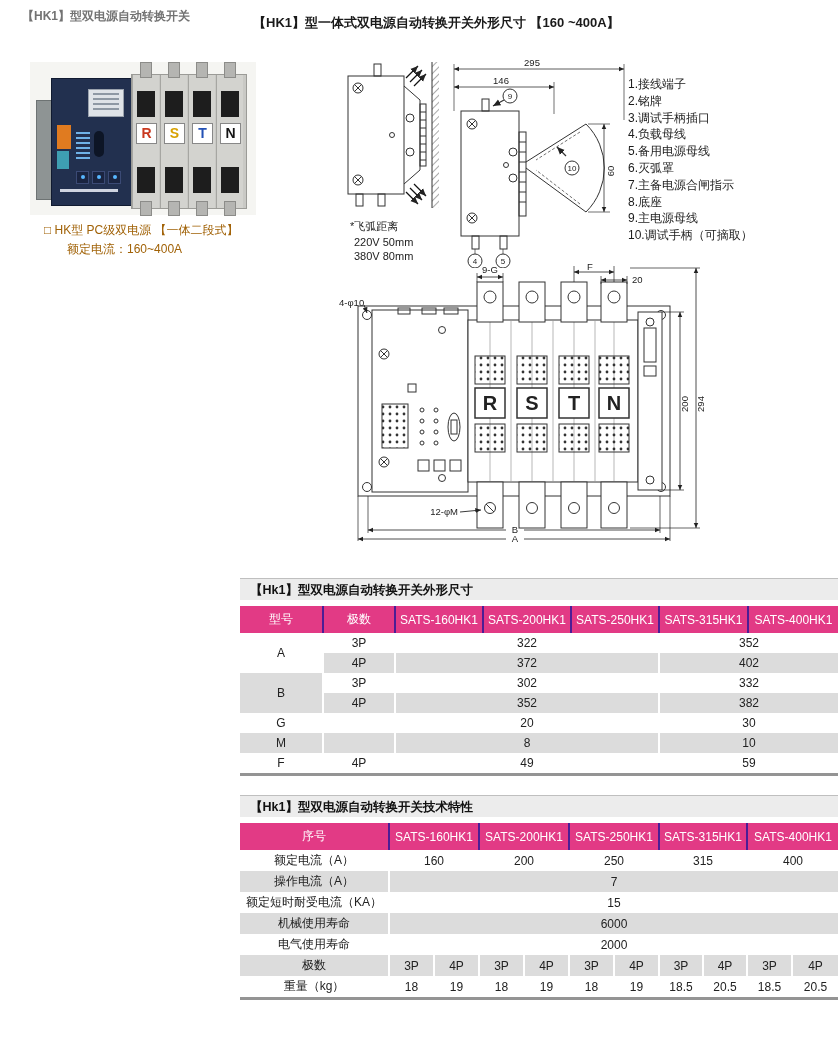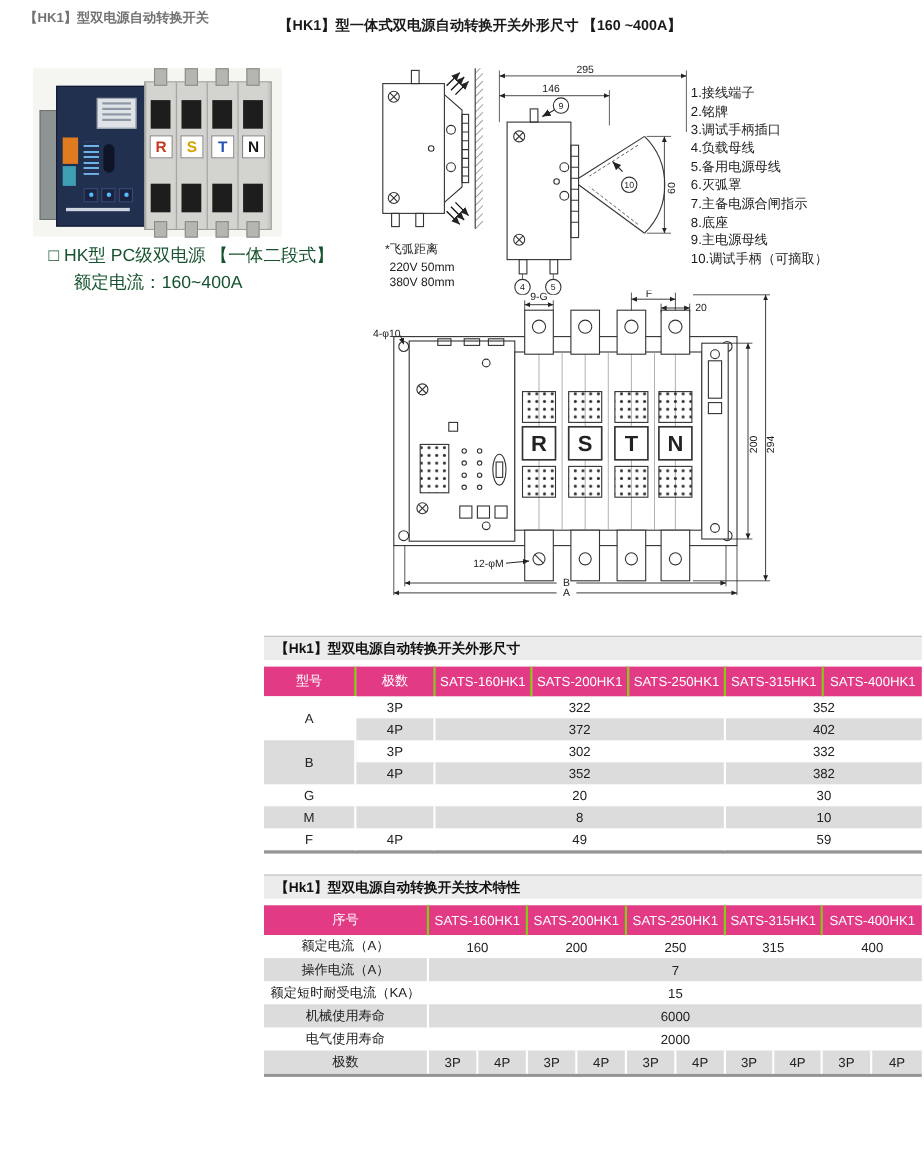--- a/index.html
+++ b/index.html
@@ -27,42 +27,42 @@
   .ph-line{position:absolute;left:8px;top:110px;width:58px;height:3px;background:#cfd4e0;}
   .ph-body{position:absolute;left:101px;top:12px;width:114px;height:133px;background:#c9c9c5;border:1px solid #9b9b97;}
   .pole{position:absolute;top:0;width:26px;height:133px;background:#d3d3cf;border-left:1px solid #a6a6a2;}
   .pole .vent{position:absolute;left:4px;width:18px;height:26px;background:#1d1d1d;}
   .pole .vt{top:16px}.pole .vb{top:92px}
   .pole .chip{position:absolute;left:3px;top:48px;width:19px;height:19px;background:#fff;border:1px solid #888;
               text-align:center;font-weight:bold;font-size:14px;line-height:19px;}
   .c0{color:#c9391f}.c1{color:#d8a100}.c2{color:#2351b5}.c3{color:#141414}
   .term{position:absolute;width:10px;background:#b5b5b2;border:1px solid #8c8c89;}
   .tt{top:0;height:14px}.tb{top:139px;height:13px}
-  .photo-caption{position:absolute;left:44px;top:221px;font-size:16px;color:#14532d;line-height:1.55;}
+  .photo-caption{position:absolute;left:44px;top:221px;font-size:12px;color:#a16207;line-height:1.55;}
   .photo-caption .l2{margin-left:23px;}
 
   
   .side-svg{position:absolute;left:336px;top:56px;width:300px;height:212px;}
   .front-svg{position:absolute;left:338px;top:264px;width:374px;height:282px;}
   svg text{fill:#222;font-family:"Liberation Sans","DejaVu Sans",sans-serif;}
   .dimtext{font-size:9.5px;}
   .circnum{font-size:8px;}
   .arcnote{font-size:11px;}
   .letter{font-size:20px;font-weight:bold;}
 
   
   .parts{position:absolute;left:628px;top:76px;font-size:12px;line-height:16.8px;color:#1c1c1c;}
 
   
   .bar{position:absolute;left:240px;width:598px;height:22px;background:#ececec;border-top:1px solid #bfbfbf;
        font-size:12.5px;font-weight:bold;line-height:22px;padding-left:10px;box-sizing:border-box;color:#111;}
   .tblwrap{position:absolute;left:240px;width:598px;border-bottom:3px solid #949494;}
   table.tbl{border-collapse:separate;border-spacing:0;table-layout:fixed;width:598px;}
   .tbl th{background:#e23a85;color:#fff;font-weight:normal;font-size:12px;height:27px;
-          border-right:2px solid #84cc16;padding:0;text-align:center;}
+          border-right:2px solid #4c1d95;padding:0;text-align:center;}
   .tbl td{font-size:12px;text-align:center;padding:0;border-right:2px solid #fff;color:#222;white-space:nowrap;}
   .t1 td{height:20px;} .t2 td{height:21px;}
   .tbl .last{border-right:none;}
   .tbl tr.g td{background:#dcdcdc;}
   .tbl td.bg-g{background:#dcdcdc;}
   .tbl td.bg-w{background:#fff;}
 </style>
 </head>
 <body>
 
@@ -516,17 +516,30 @@
           <td>4P</td>
           <td>3P</td>
           <td>4P</td>
           <td>3P</td>
           <td>4P</td>
           <td>3P</td>
           <td>4P</td>
           <td>3P</td>
           <td class="last">4P</td>
         </tr>
+        <tr>
+          <td>重量（kg）</td>
+          <td>18</td>
+          <td>19</td>
+          <td>18</td>
+          <td>19</td>
+          <td>18</td>
+          <td>19</td>
+          <td>18.5</td>
+          <td>20.5</td>
+          <td>18.5</td>
+          <td class="last">20.5</td>
+        </tr>
       </tbody>
     </table>
   </div>
 
 </div>
 
 </body></html>

